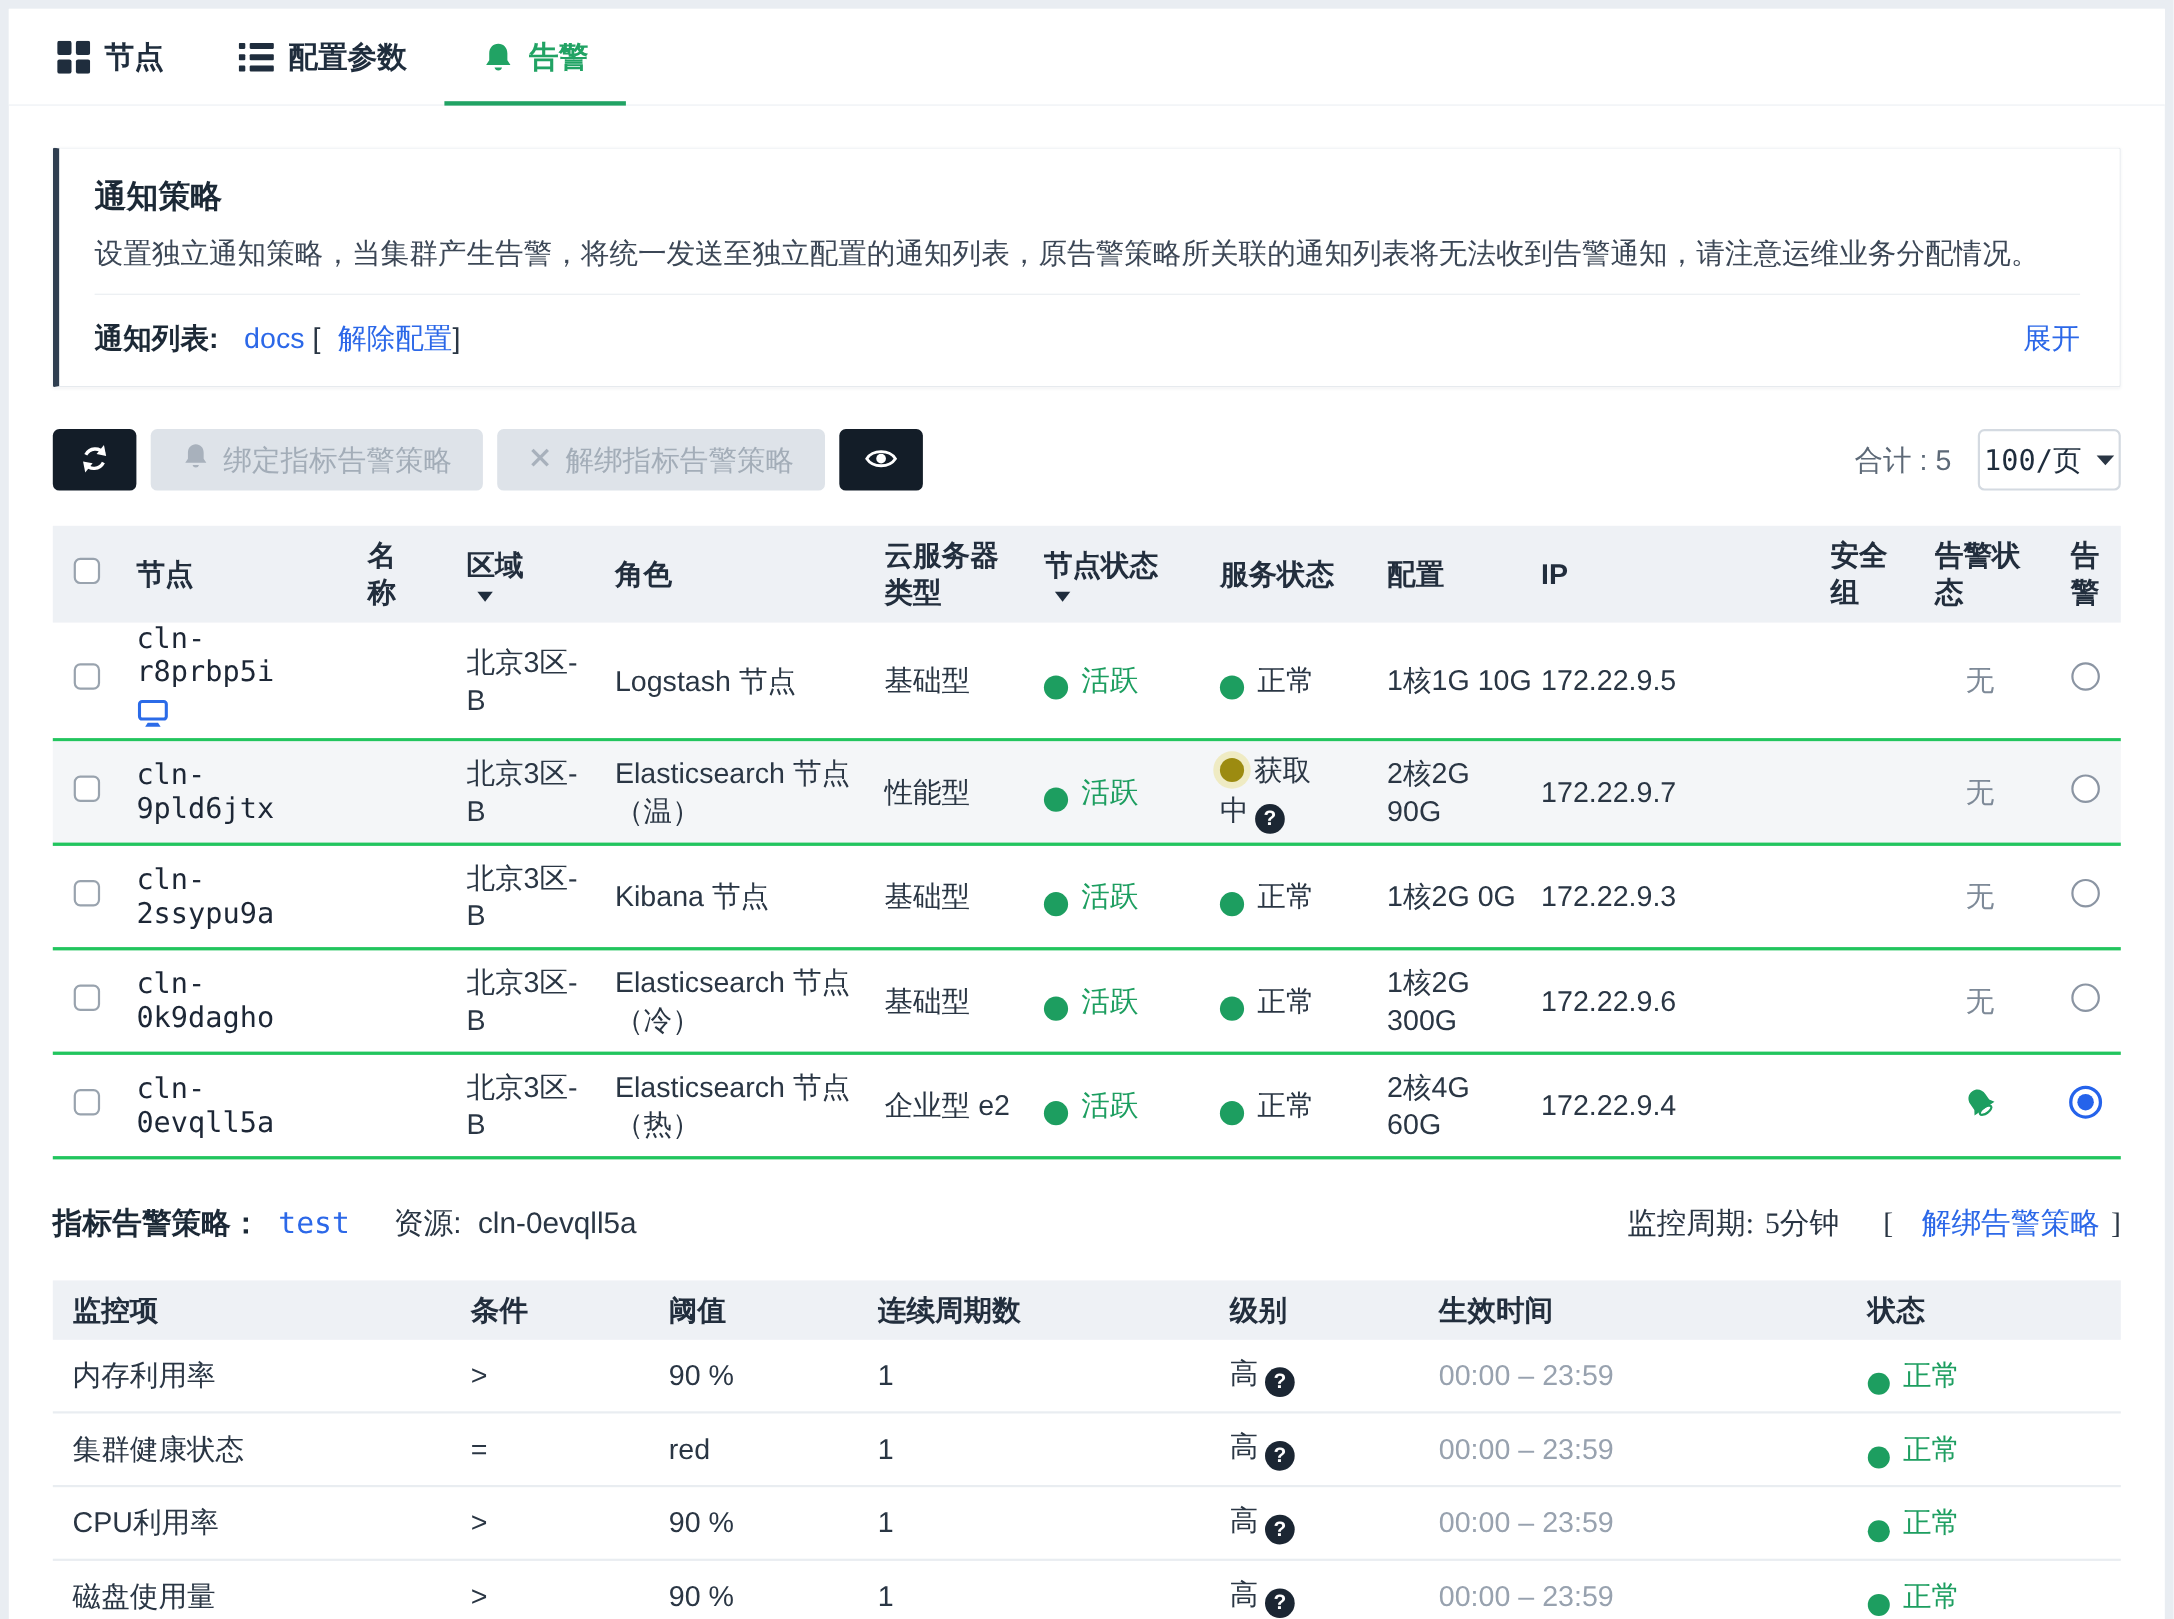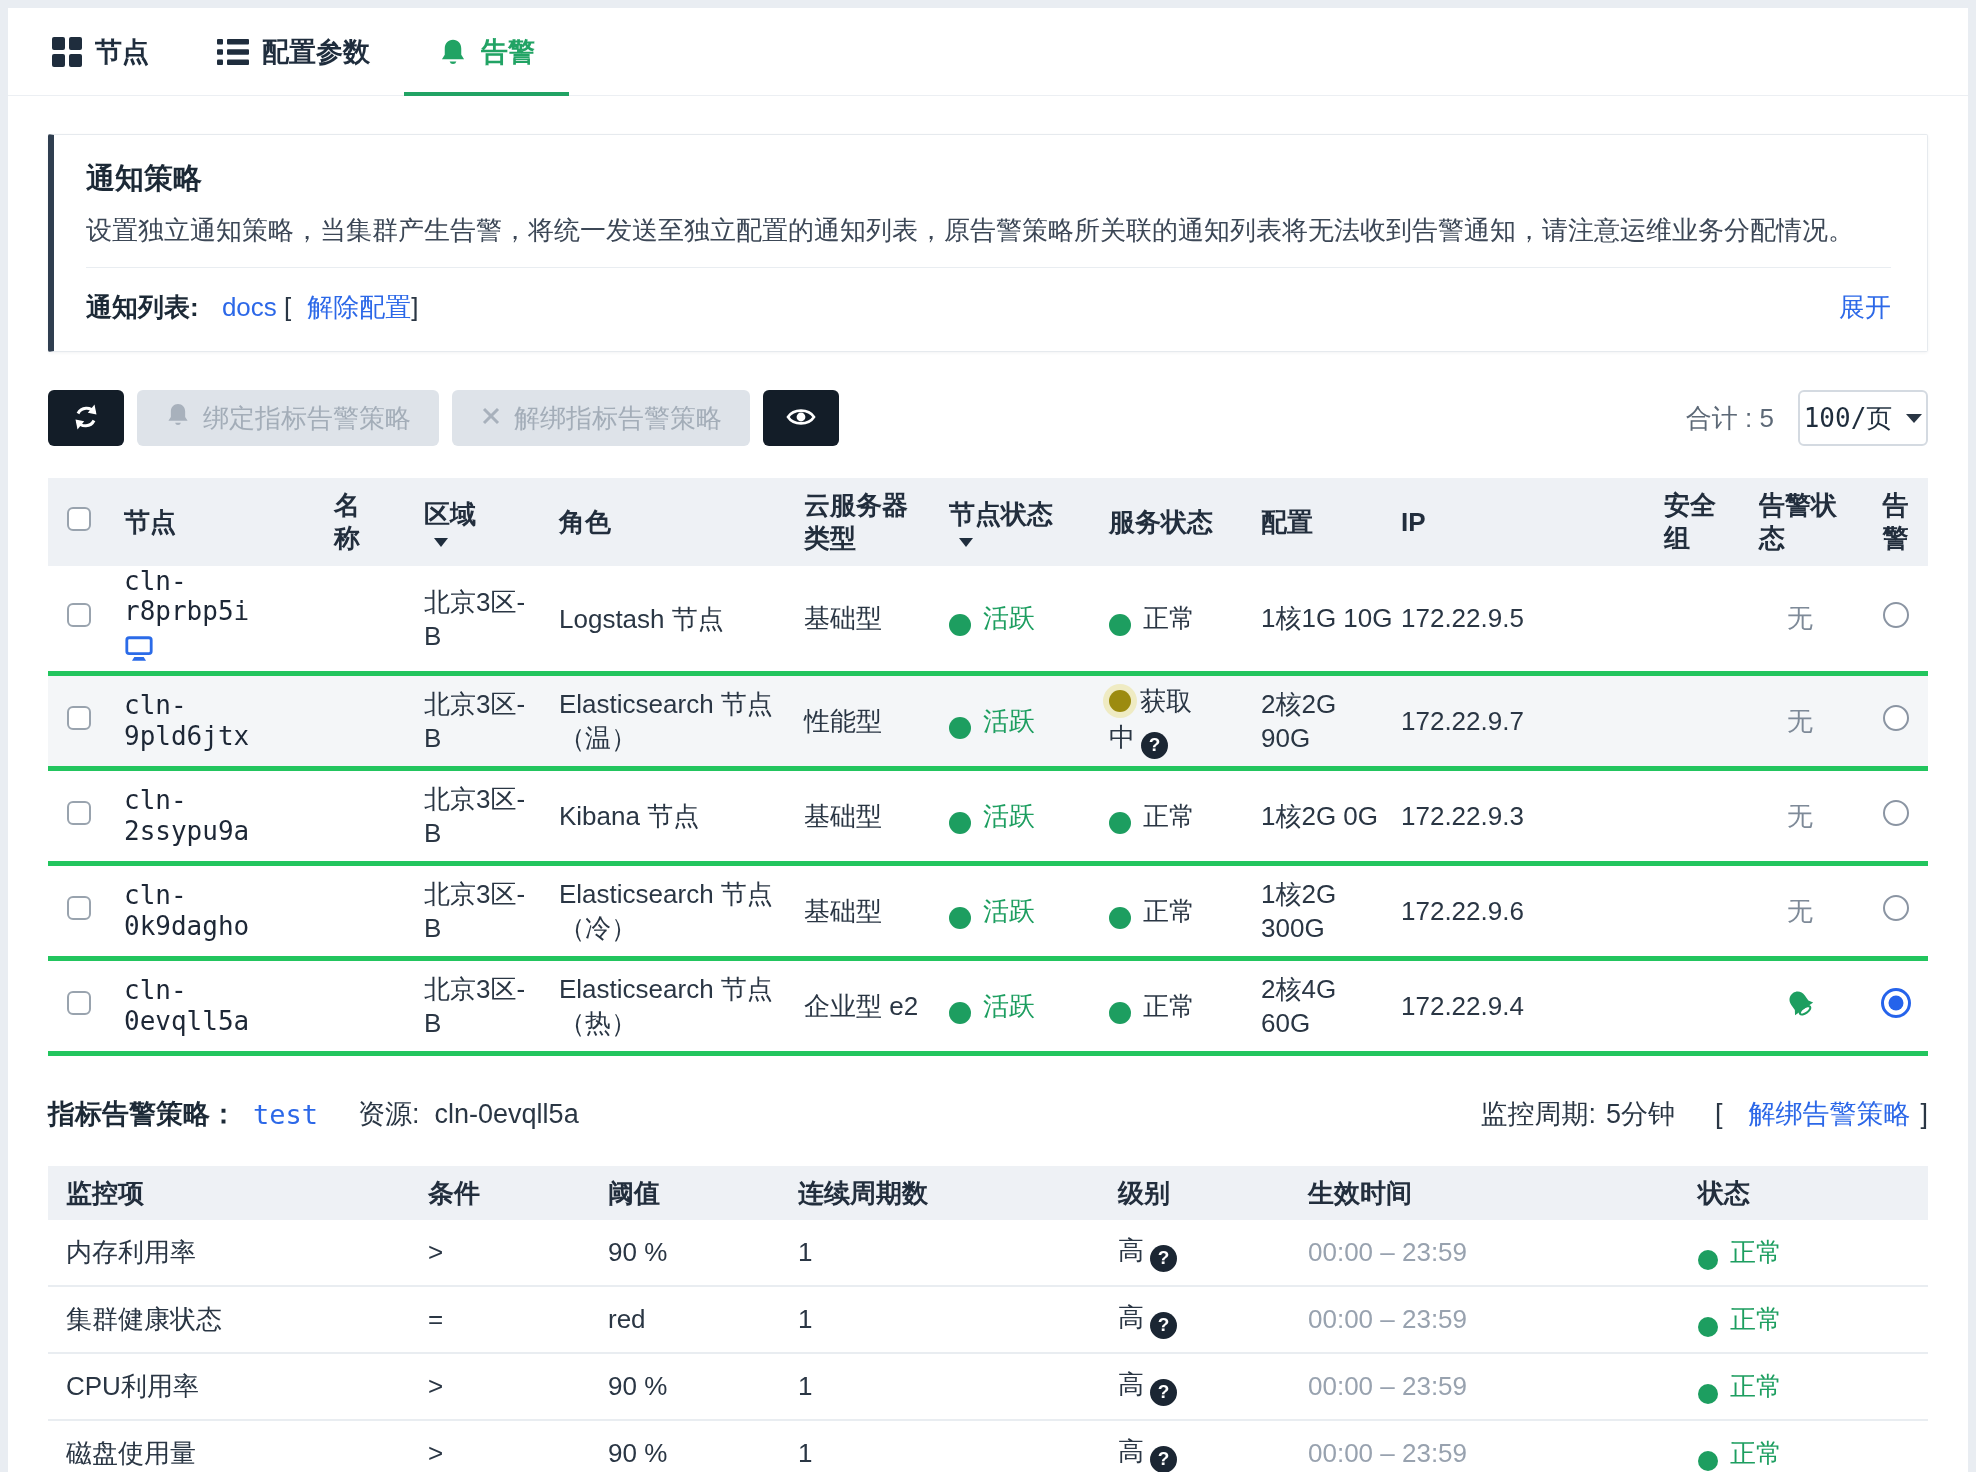--- a/index.html
+++ b/index.html
@@ -44,21 +44,21 @@
   .toolbar .right { margin-left:auto; display:flex; align-items:center; gap:24px; }
   .total { font-size:26px; color:#5d6977; }
   .pager { width:130px; height:56px; border:2px solid #d4dae1; border-radius:6px; background:#fff; display:flex; align-items:center; justify-content:center; gap:14px; font-size:26px; color:#1f2d3d; cursor:pointer; font-family:"DejaVu Sans Mono", monospace; }
   .caret { width:0; height:0; border-left:8px solid transparent; border-right:8px solid transparent; border-top:9px solid #2a3644; }
 
   
   .ngrid { display:grid; grid-template-columns:62px 210px 90px 135px 245px 145px 160px 152px 140px 263px 95px 110px 81px; align-items:center; }
   .nhead { margin:32px 40px 0 40px; background:#eef1f5; min-height:88px; font-weight:700; color:#222e3d; font-size:26px; }
   .nhead .c { word-break:break-all; line-height:33px; }
   .nbody { margin:0 40px; }
-  .nrow { min-height:95px; border-bottom:5px solid #22c55e; font-size:26px; color:#2a3644; }
+  .nrow { min-height:95px; border-bottom:3px solid #22c55e; font-size:26px; color:#2a3644; }
   .nrow.shaded { background:#f4f6f8; }
   .c { padding:0 14px; }
   .c.center { text-align:center; padding:0 6px; }
   .c.tight { padding:0 18px; text-align:center; word-break:break-all; }
   .hstack { display:flex; flex-direction:column; align-items:flex-start; gap:7px; }
   .hstack .fcaret { margin-left:10px; width:0; height:0; border-left:7px solid transparent; border-right:7px solid transparent; border-top:9px solid #1f2d3d; cursor:pointer; }
   .narrow-2 { display:inline-block; width:30px; }
   .checkbox { display:inline-block; width:24px; height:24px; border:2.5px solid #99a3ae; border-radius:6px; background:#fff; cursor:pointer; }
   .mono { font-family:"DejaVu Sans Mono", monospace; }
   .nodeid { color:#1d2736; }
@@ -76,21 +76,21 @@
   .nowrap { white-space:nowrap; }
   .muted { color:#7e8a98; }
   .radio { display:inline-block; width:26px; height:26px; border:2.5px solid #8b95a3; border-radius:50%; background:#fff; cursor:pointer; }
   .radio.checked { width:30px; height:30px; border:3.5px solid #2563eb; position:relative; }
   .radio.checked .radio-dot { position:absolute; left:50%; top:50%; transform:translate(-50%,-50%); width:15px; height:15px; border-radius:50%; background:#2563eb; }
 
   
   .policybar { margin:40px 40px 0 40px; display:flex; align-items:center; font-size:27px; color:#2a3644; }
   .policybar .plabel { font-weight:700; color:#1c2936; }
   .policybar .gap40 { width:40px; }
-  .policybar .right { margin-left:auto; display:flex; align-items:center; gap:10px; }
+  .policybar .right { margin-left:auto; display:flex; align-items:center; gap:10px;font-family:Liberation Serif, serif; }
 
   
   .agrid { display:grid; grid-template-columns:362px 180px 190px 320px 190px 390px 256px; align-items:center; }
   .ahead { margin:34px 40px 0 40px; background:#eef1f5; min-height:54px; font-weight:700; color:#222e3d; font-size:26px; }
   .abody { margin:0 40px; }
   .arow { min-height:67px; border-bottom:2px solid #e9edf1; font-size:26px; color:#2a3644; }
   .ac { padding:0 18px; }
   .time { color:#98a2af; }
   .sdot { width:20px; height:20px; border-radius:50%; background:#1d9e60; flex:none; }
 </style>

